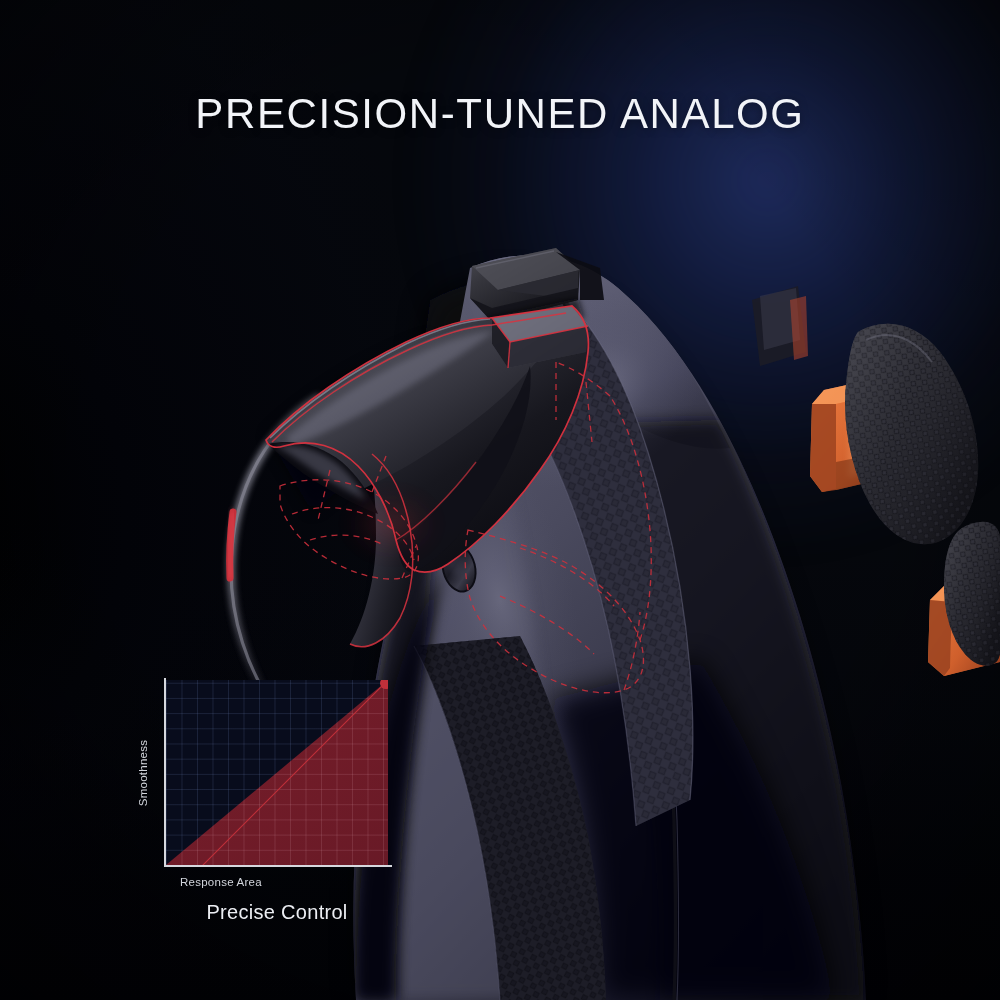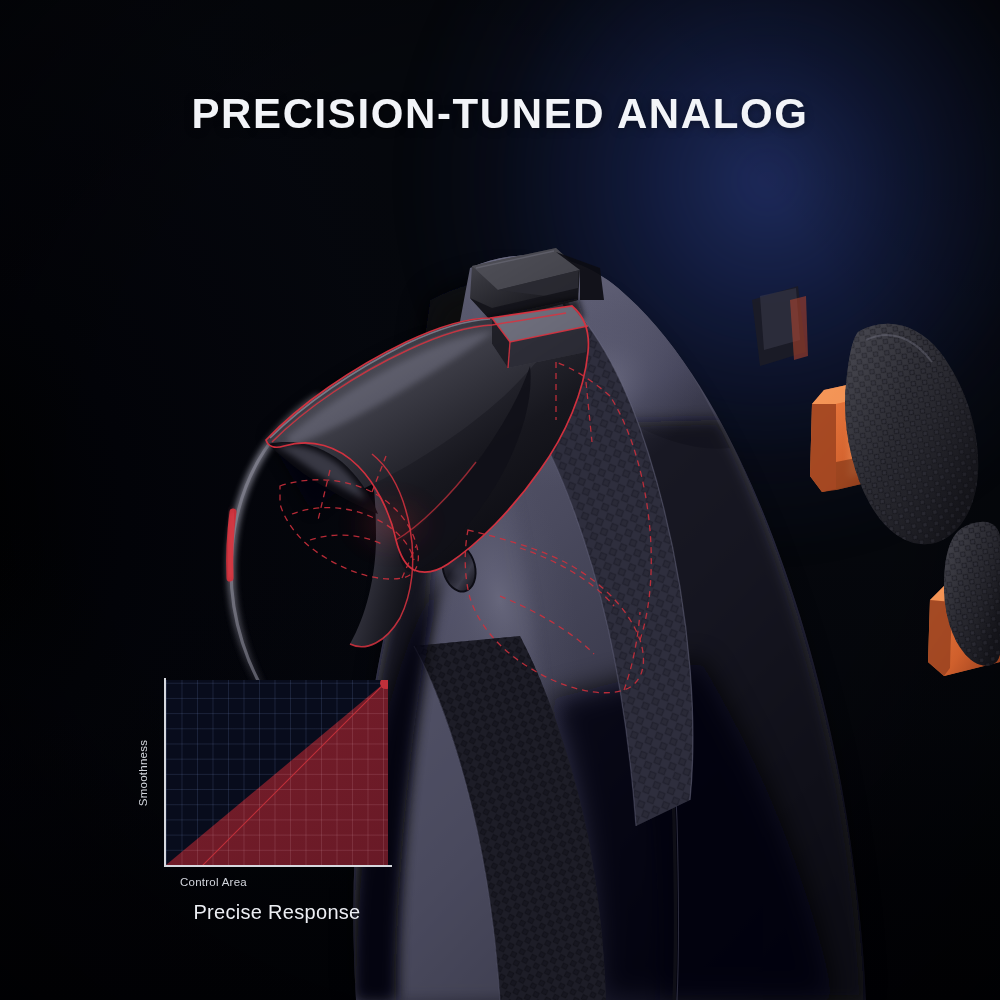--- a/index.html
+++ b/index.html
@@ -87,21 +87,21 @@
   
   .headline {
     position: absolute;
     left: 0;
     right: 0;
     top: 60px;
     text-align: center;
     color: #f2f4f8;
     font-size: 42px;
     line-height: 52px;
-    font-weight: 700;
+    font-weight: 400;
     letter-spacing: 1.6px;
     text-transform: uppercase;
     z-index: 40;
     text-shadow: 0 1px 10px rgba(0,0,0,0.42);
     padding: 0 80px;
   }
   .headline .ln { display: block; }
 
   
   #controller-art {
@@ -679,18 +679,18 @@
           </svg>
           <svg class="plot-line" viewBox="0 0 100 100" preserveAspectRatio="none" style="overflow:visible">
             <circle cx="99" cy="1.5" r="2.6" fill="#c0303a" vector-effect="non-scaling-stroke"></circle>
           </svg>
         </div>
         <div class="axis-y"></div>
         <div class="axis-x"></div>
       </div>
     </div>
 
-    <div class="x-axis-title">Control Area</div>
-
-    <div class="chart-caption">Precise Response</div>
+    <div class="x-axis-title">Response Area</div>
+
+    <div class="chart-caption">Precise Control</div>
   </div>
 
 </div>
 
 </body></html>

